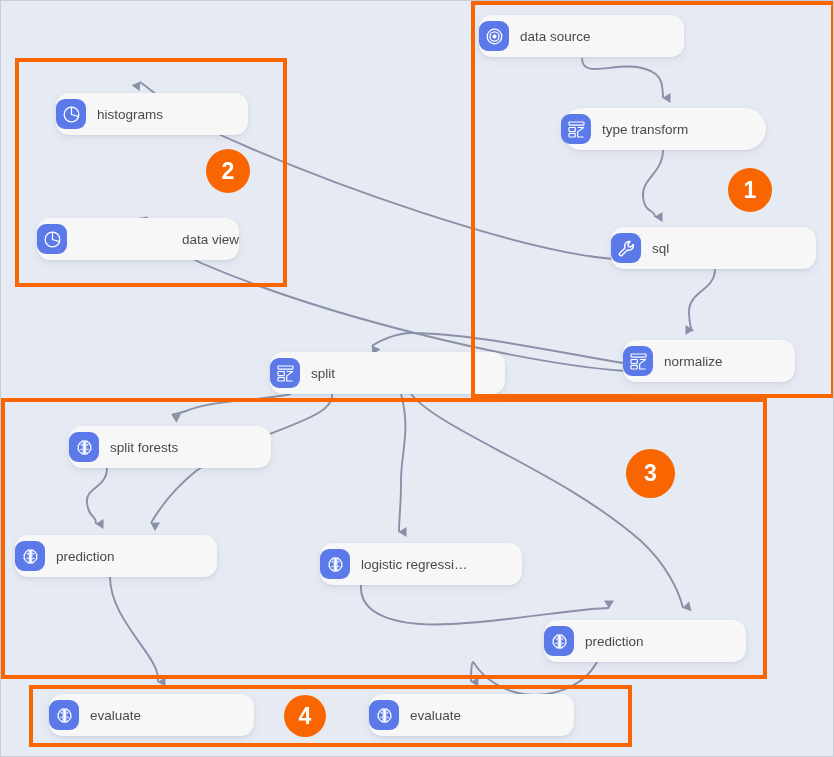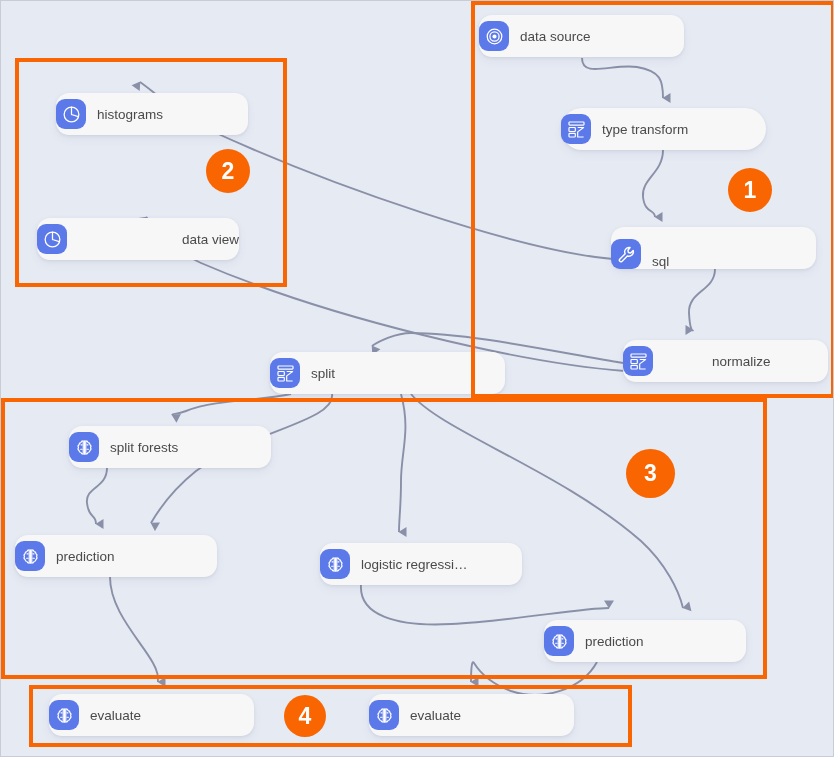--- a/index.html
+++ b/index.html
@@ -117,29 +117,29 @@
         <span class="icon">
           <svg width="19" height="19" viewBox="0 0 24 24" fill="none" stroke="#ffffff" stroke-width="1.5">
             <rect x="2.5" y="2.5" width="19" height="4" rx="1"></rect>
             <rect x="2.5" y="9.5" width="8" height="5" rx="1"></rect>
             <rect x="2.5" y="17" width="8" height="4.5" rx="1"></rect>
             <path d="M13.5 9.5 h7.5 l-7.5 5.5 v6.5 h7.5" stroke-linejoin="round"></path>
           </svg>
         </span>
         <span class="label">type transform</span>
       </div>
-      <div class="node" style="left: 610px; top: 226px; width: 205px; align-items: flex-end;">
+      <div class="node" style="left: 610px; top: 226px; width: 205px;">
         <span class="icon">
           <svg width="19" height="19" viewBox="0 0 24 24" fill="none" stroke="#ffffff" stroke-width="1.8" stroke-linecap="round" stroke-linejoin="round">
             <path d="M16.5 3.2a5.6 5.6 0 0 0-6.2 7.9L3.4 18a2 2 0 0 0 2.8 2.8l6.9-6.9a5.6 5.6 0 0 0 7.3-6.9l-3.1 3.1-2.9-.6-.6-2.9z"></path>
           </svg>
         </span>
         <span class="label">sql</span>
       </div>
-      <div class="node" style="left: 622px; top: 339px; width: 205px; gap: 48px;">
+      <div class="node" style="left: 622px; top: 339px; width: 172px;">
         <span class="icon">
           <svg width="19" height="19" viewBox="0 0 24 24" fill="none" stroke="#ffffff" stroke-width="1.5">
             <rect x="2.5" y="2.5" width="19" height="4" rx="1"></rect>
             <rect x="2.5" y="9.5" width="8" height="5" rx="1"></rect>
             <rect x="2.5" y="17" width="8" height="4.5" rx="1"></rect>
             <path d="M13.5 9.5 h7.5 l-7.5 5.5 v6.5 h7.5" stroke-linejoin="round"></path>
           </svg>
         </span>
         <span class="label">normalize</span>
       </div>

